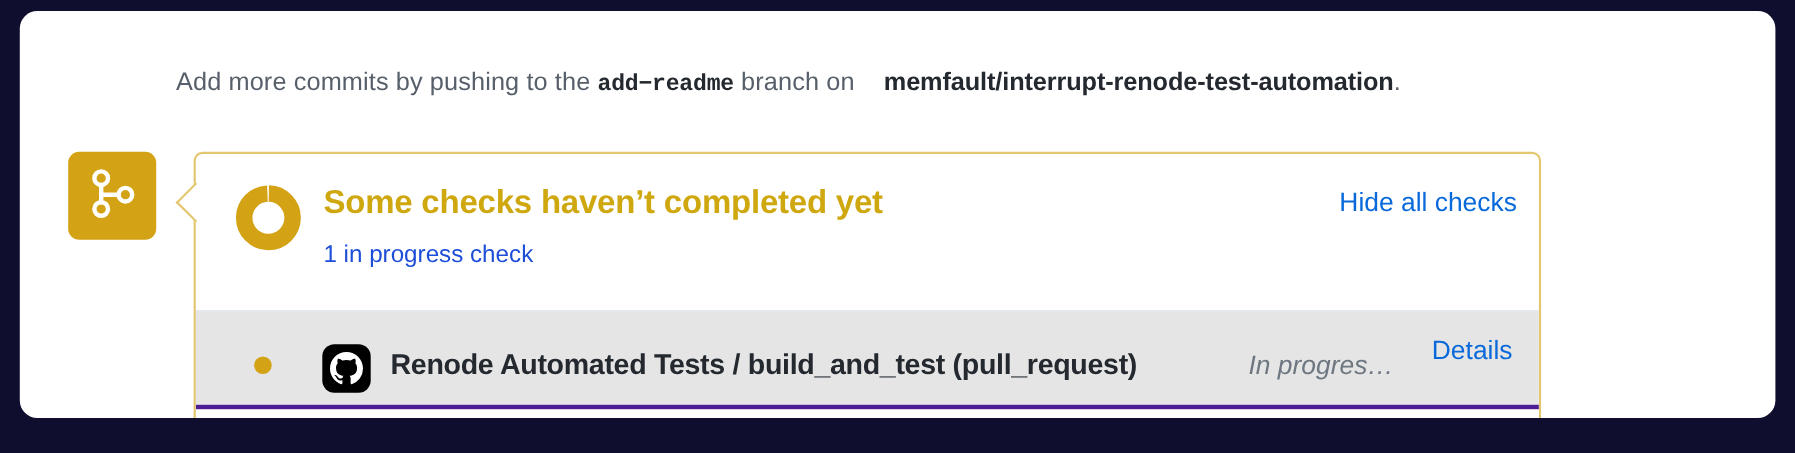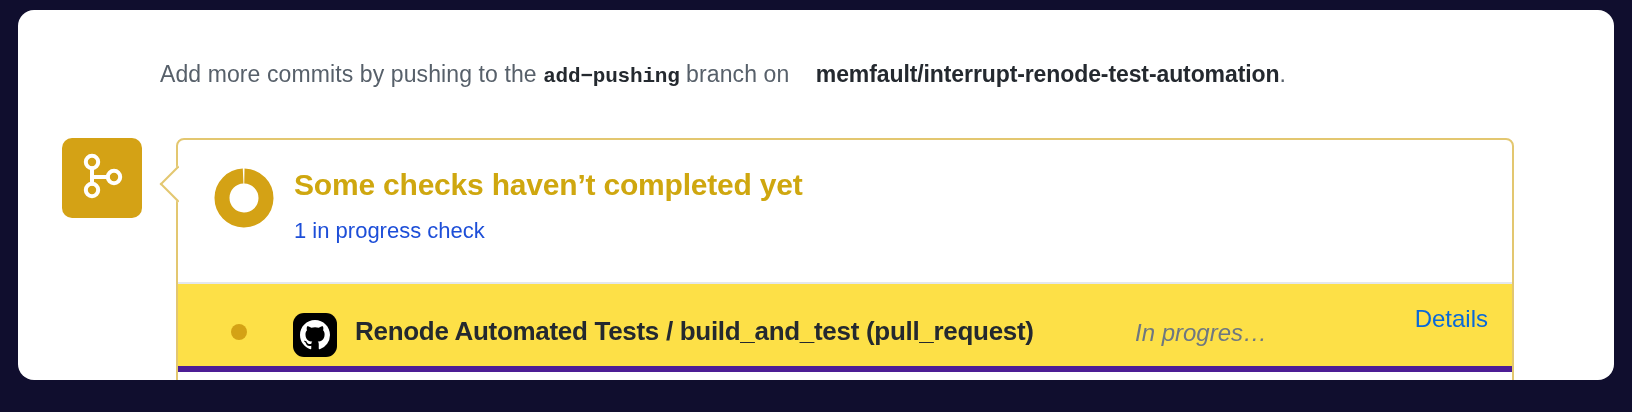--- a/index.html
+++ b/index.html
@@ -67,21 +67,21 @@
     display: flex;
     align-items: center;
     justify-content: center;
   }
 
   
   #checks-box {
     position: absolute;
     left: 158px;
     top: 128px;
-    width: 1338px;
+    width: 1225px;
     height: 252px;
     border: 2px solid #e3c770;
     border-radius: 8px;
     background: #ffffff;
     overflow: hidden;
   }
   
   #checks-notch-outer {
     position: absolute;
     left: 139px;
@@ -145,23 +145,23 @@
     white-space: nowrap;
   }
 
   
   #check-row {
     position: absolute;
     left: 0;
     top: 142px;
     width: 100%;
     height: 90px;
-    background: #fde047;
+    background: #e5e5e5;
     border-top: 2px solid #e4e8ed;
-    border-bottom: 6px solid #4c1d95;
+    border-bottom: 4px solid #4c1d95;
     padding-left: 16px;
   }
   #check-status-dot {
     position: absolute;
     left: 53px;
     top: 40px;
     width: 16px;
     height: 16px;
     border-radius: 50%;
     background: #d4a215;
@@ -212,21 +212,21 @@
     line-height: 36px;
     white-space: nowrap;
     text-align: center;
   }
 </style>
 </head>
 <body>
 
 <div id="pr-card">
 
-  <div id="commits-line"><span>Add more commits by pushing to the </span><span class="mono-branch">add−pushing</span><span> branch on </span><span class="repo">memfault/interrupt-renode-test-automation</span><span class="period">.</span></div>
+  <div id="commits-line"><span>Add more commits by pushing to the </span><span class="mono-branch">add−readme</span><span> branch on </span><span class="repo">memfault/interrupt-renode-test-automation</span><span class="period">.</span></div>
 
   <div id="merge-badge">
     <span>
       <svg width="44" height="46" viewBox="0 0 44 46" fill="none" aria-hidden="true">
         <circle cx="12" cy="9" r="6.2" stroke="#ffffff" stroke-width="4" fill="none"></circle>
         <circle cx="12" cy="37" r="6.2" stroke="#ffffff" stroke-width="4" fill="none"></circle>
         <circle cx="34" cy="24" r="6.2" stroke="#ffffff" stroke-width="4" fill="none"></circle>
         <path d="M12 15.2 L12 30.8" stroke="#ffffff" stroke-width="4" stroke-linecap="round"></path>
         <path d="M12 24 C 12 24, 20 24, 27.6 24" stroke="#ffffff" stroke-width="4" stroke-linecap="round" fill="none"></path>
       </svg>
@@ -241,20 +241,21 @@
 
       <span id="spinner-ring">
         <svg width="60" height="60" viewBox="0 0 60 60" aria-hidden="true">
           <circle cx="30" cy="30" r="22" fill="none" stroke="#d4a215" stroke-width="15" stroke-dasharray="136 2" transform="rotate(-89 30 30)"></circle>
         </svg>
       </span>
 
       <div id="checks-title">Some checks haven’t completed yet</div>
       <div id="checks-subtitle">1 in progress check</div>
 
+      <a id="hide-all-checks" href="#">Hide all checks</a>
     </div>
 
     <div id="check-row">
       <span id="check-status-dot"></span>
 
       <span id="check-avatar">
         <svg width="30" height="30" viewBox="0 0 16 16" fill="#ffffff" aria-hidden="true">
           <path d="M8 0C3.58 0 0 3.58 0 8c0 3.54 2.29 6.53 5.47 7.59.4.07.55-.17.55-.38
                    0-.19-.01-.82-.01-1.49-2.01.37-2.53-.49-2.69-.94-.09-.23-.48-.94-.82-1.13
                    -.28-.15-.68-.52-.01-.53.63-.01 1.08.58 1.23.82.72 1.21 1.87.87 2.33.66

